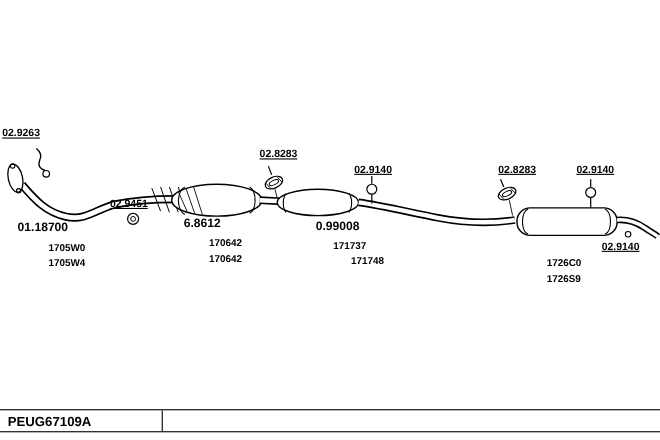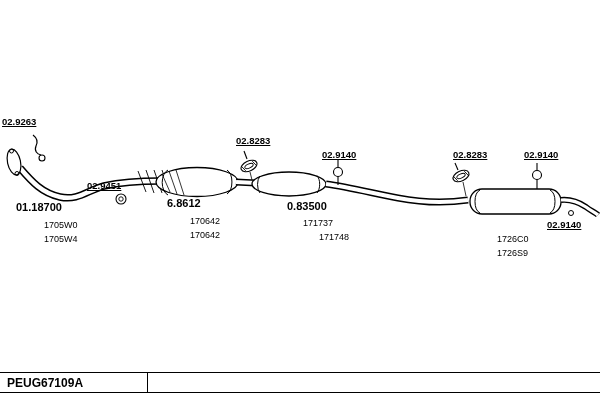--- a/index.html
+++ b/index.html
@@ -7,21 +7,21 @@
     position:relative;
     width:600px;height:400px;
     background:#ffffff;
     font-family:"Liberation Sans", sans-serif;
     overflow:hidden;
   }
   .art{position:absolute;left:0;top:0;}
   .lbl{position:absolute;color:#000;white-space:nowrap;line-height:1.1;}
   .big{font-size:11px;font-weight:bold;}
   .small{font-size:9.5px;font-weight:bold;text-decoration:underline;}
-  .ref{font-size:9px;font-weight:normal;}
+  .ref{font-size:9px;font-weight:bold;}
   .footer{
     position:absolute;left:0;top:372px;width:600px;height:21px;
     border-top:1.5px solid #000;border-bottom:1.5px solid #000;
     box-sizing:border-box;background:#fff;
   }
   .footer-cell{
     position:absolute;left:0;top:0;height:100%;width:148px;
     border-right:1.5px solid #000;box-sizing:border-box;
     display:flex;align-items:center;padding-left:7px;
     font-size:12px;font-weight:bold;color:#000;
@@ -128,35 +128,35 @@
       <circle cx="571" cy="213" r="2.5" fill="none" stroke="#000" stroke-width="1"></circle>
     </g>
   </svg>
 
   <div class="lbl small" style="left:2px;top:117px">02.9263</div>
 
   <div class="lbl big" style="left:16px;top:201px">01.18700</div>
   <div class="lbl ref" style="left:44px;top:221px">1705W0</div>
   <div class="lbl ref" style="left:44px;top:235px">1705W4</div>
 
-  <div class="lbl small" style="left:87px;top:181px">02.9451</div>
+  <div class="lbl small" style="left:100px;top:181px">02.9451</div>
   <svg class="art" width="600" height="400" style="pointer-events:none">
       <circle cx="121" cy="199" r="5" fill="#fff" stroke="#000" stroke-width="1.1"></circle>
       <circle cx="121" cy="199" r="2.2" fill="none" stroke="#000" stroke-width="0.9"></circle>
   </svg>
 
   <div class="lbl big" style="left:167px;top:197px">6.8612</div>
   <div class="lbl ref" style="left:190px;top:217px">170642</div>
   <div class="lbl ref" style="left:190px;top:231px">170642</div>
 
   <div class="lbl small" style="left:236px;top:136px">02.8283</div>
 
   <div class="lbl small" style="left:322px;top:150px">02.9140</div>
 
-  <div class="lbl big" style="left:287px;top:200px">0.83500</div>
+  <div class="lbl big" style="left:287px;top:200px">0.99008</div>
   <div class="lbl ref" style="left:303px;top:219px">171737</div>
   <div class="lbl ref" style="left:319px;top:233px">171748</div>
 
   <div class="lbl small" style="left:453px;top:150px">02.8283</div>
 
   <div class="lbl small" style="left:524px;top:150px">02.9140</div>
 
   <div class="lbl ref" style="left:497px;top:235px">1726C0</div>
   <div class="lbl ref" style="left:497px;top:249px">1726S9</div>
 

